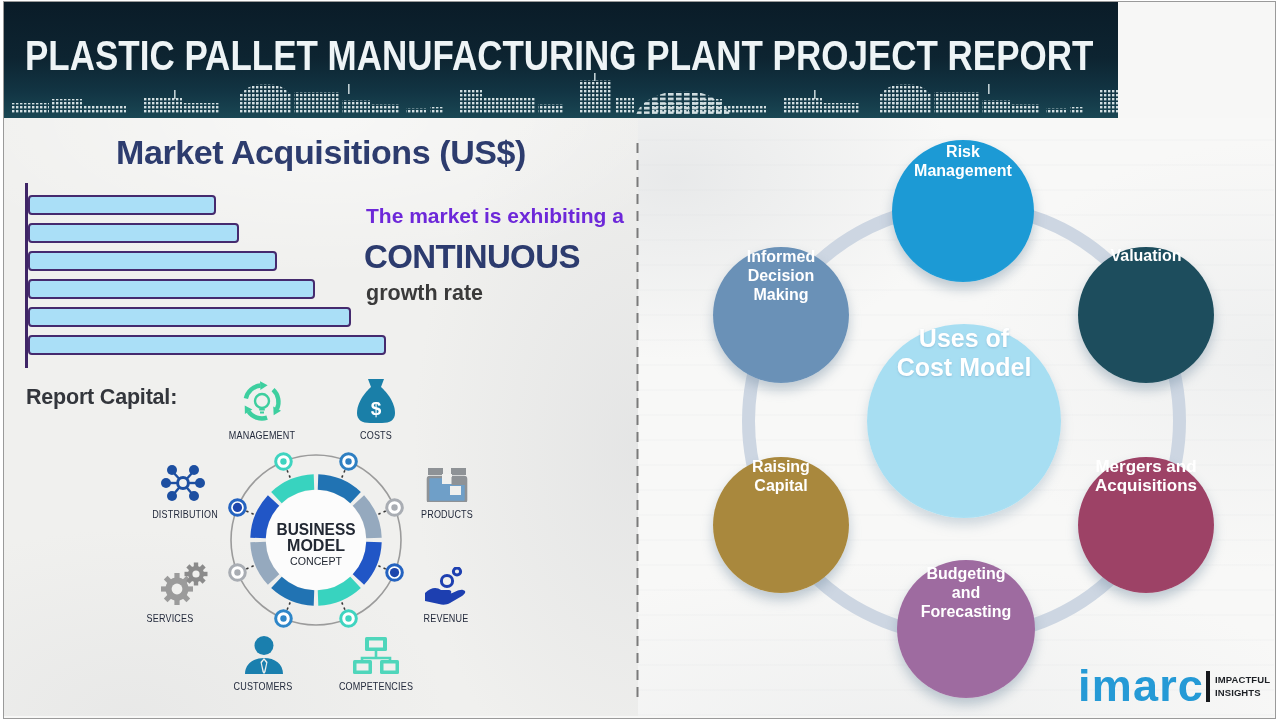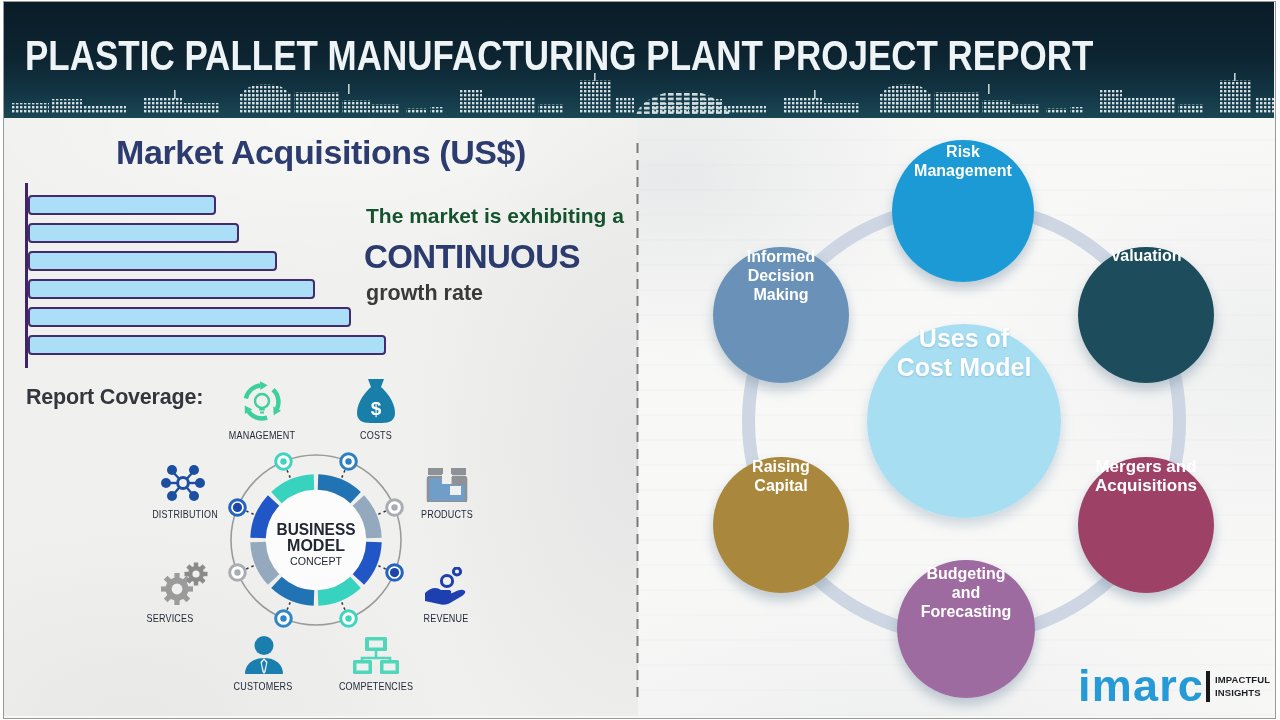--- a/index.html
+++ b/index.html
@@ -1,20 +1,20 @@
 <!DOCTYPE html>
 <html><head>
 <meta charset="utf-8">
 <style>
   html,body{margin:0;padding:0;}
   body{width:1280px;height:720px;overflow:hidden;font-family:"Liberation Sans",sans-serif;}
   #page{position:relative;width:1280px;height:720px;background:#ffffff;}
   #inner{position:absolute;left:3px;top:1px;width:1271px;height:716px;border:1.5px solid #9a9a9a;background:#f7f7f6;}
   
-  #header{position:absolute;left:4px;top:2px;width:1270px;height:116px;
+  #header{position:absolute;left:4px;top:2px;width:1114px;height:116px;
     background:linear-gradient(180deg,#0a1c28 0%,#0d2431 48%,#123544 78%,#1a4754 100%);overflow:hidden;}
   #title{position:absolute;left:21px;top:30px;width:1300px;color:#eef4f6;
     font-weight:bold;font-size:42px;letter-spacing:0px;white-space:nowrap;
     transform:scaleX(0.833);transform-origin:left center;}
   #skyline{position:absolute;left:0;bottom:0;}
   
   #leftpanel{position:absolute;left:4px;top:118px;width:634px;height:598px;
     background:
       radial-gradient(ellipse 300px 500px at 100% 55%, rgba(202,204,208,.30), transparent 75%),
       radial-gradient(ellipse 420px 250px at 20% 100%, rgba(212,213,215,.28), transparent 75%),
@@ -24,21 +24,21 @@
     background:
       radial-gradient(ellipse 400px 260px at 6% 10%, rgba(210,213,216,.42), transparent 70%),
       radial-gradient(ellipse 420px 300px at 100% 40%, rgba(216,219,222,.30), transparent 72%),
       radial-gradient(ellipse 600px 240px at 40% 104%, rgba(214,217,220,.28), transparent 75%),
       repeating-linear-gradient(0deg, rgba(200,204,208,.07) 0px, rgba(200,204,208,.07) 2px, transparent 2px, transparent 25px),
       #f8f8f7;}
   #dashsep{position:absolute;left:636px;top:143px;}
   
   .motitle{position:absolute;left:0px;top:133px;width:642px;text-align:center;
     font-size:34px;font-weight:bold;color:#2d3c6e;letter-spacing:-0.4px;}
-  .mk1{position:absolute;left:366px;top:204px;font-size:21px;font-weight:bold;color:#14532d;}
+  .mk1{position:absolute;left:366px;top:204px;font-size:21px;font-weight:bold;color:#6d28d9;}
   .mk2{position:absolute;left:364px;top:238px;font-size:33px;font-weight:bold;color:#2c3b6e;letter-spacing:-0.6px;}
   .mk3{position:absolute;left:366px;top:281px;font-size:21.5px;font-weight:bold;color:#3a3a3a;}
   .repcov{position:absolute;left:26px;top:385px;font-size:21.5px;font-weight:bold;color:#33363c;letter-spacing:-0.2px;}
   
   .axis{position:absolute;left:25px;top:183px;width:3px;height:185px;background:#3f2566;}
   .bar{position:absolute;left:28px;height:16px;background:#aadff7;border:2.5px solid #452a6e;border-radius:4px;}
   
   .iclabel{position:absolute;font-size:11px;color:#232a3c;letter-spacing:0.2px;text-align:center;white-space:nowrap;transform:translateX(-50%) scaleX(0.82);}
   .icon{position:absolute;transform:translate(-50%,-50%);}
   
@@ -128,21 +128,21 @@
   <div class="axis"></div>
   <div class="bar" style="top:195px;width:184px;"></div>
   <div class="bar" style="top:223px;width:207px;"></div>
   <div class="bar" style="top:251px;width:245px;"></div>
   <div class="bar" style="top:279px;width:283px;"></div>
   <div class="bar" style="top:307px;width:319px;"></div>
   <div class="bar" style="top:335px;width:354px;"></div>
   <div class="mk1">The market is exhibiting a</div>
   <div class="mk2">CONTINUOUS</div>
   <div class="mk3">growth rate</div>
-  <div class="repcov">Report Coverage:</div>
+  <div class="repcov">Report Capital:</div>
 
   <div id="icons">
 
     <div class="icon" style="left:262px;top:404px;"><svg width="48" height="48" viewBox="0 0 48 48">
       <path d="M 7.86 20.57 A 16.5 16.5 0 0 1 22.56 7.56" fill="none" stroke="#3dcf9f" stroke-width="4.4"></path>
       <path d="M 29.62 7.29 L 22.07 3.15 L 22.38 11.95 Z" fill="#3dcf9f"></path>
       <path d="M 35.04 11.74 A 16.5 16.5 0 0 1 38.95 30.97" fill="none" stroke="#3dcf9f" stroke-width="4.4"></path>
       <path d="M 35.66 37.22 L 43.02 32.75 L 35.25 28.62 Z" fill="#3dcf9f"></path>
       <path d="M 29.10 39.69 A 16.5 16.5 0 0 1 10.48 33.46" fill="none" stroke="#3dcf9f" stroke-width="4.4"></path>
       <path d="M 6.72 27.49 L 6.91 36.09 L 14.37 31.43 Z" fill="#3dcf9f"></path>

